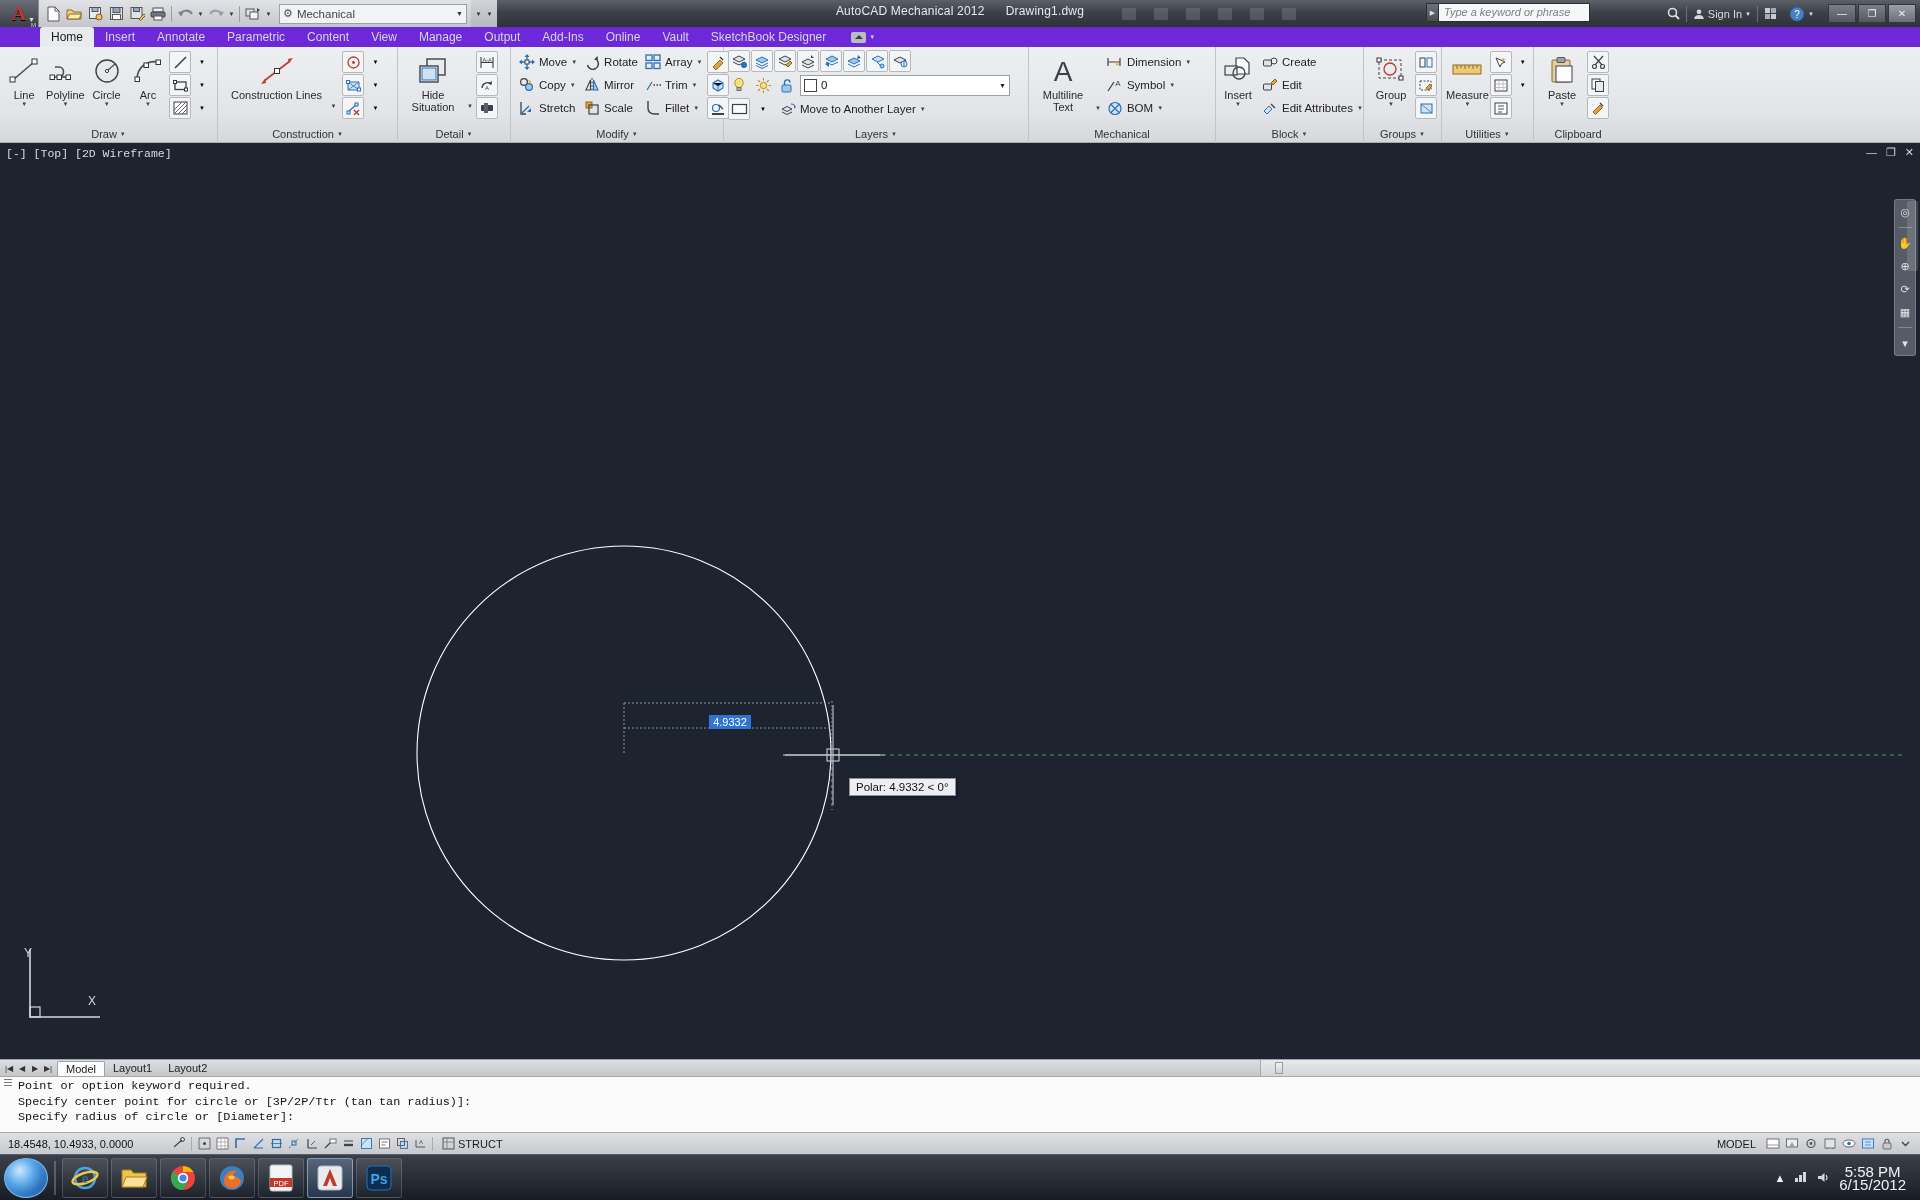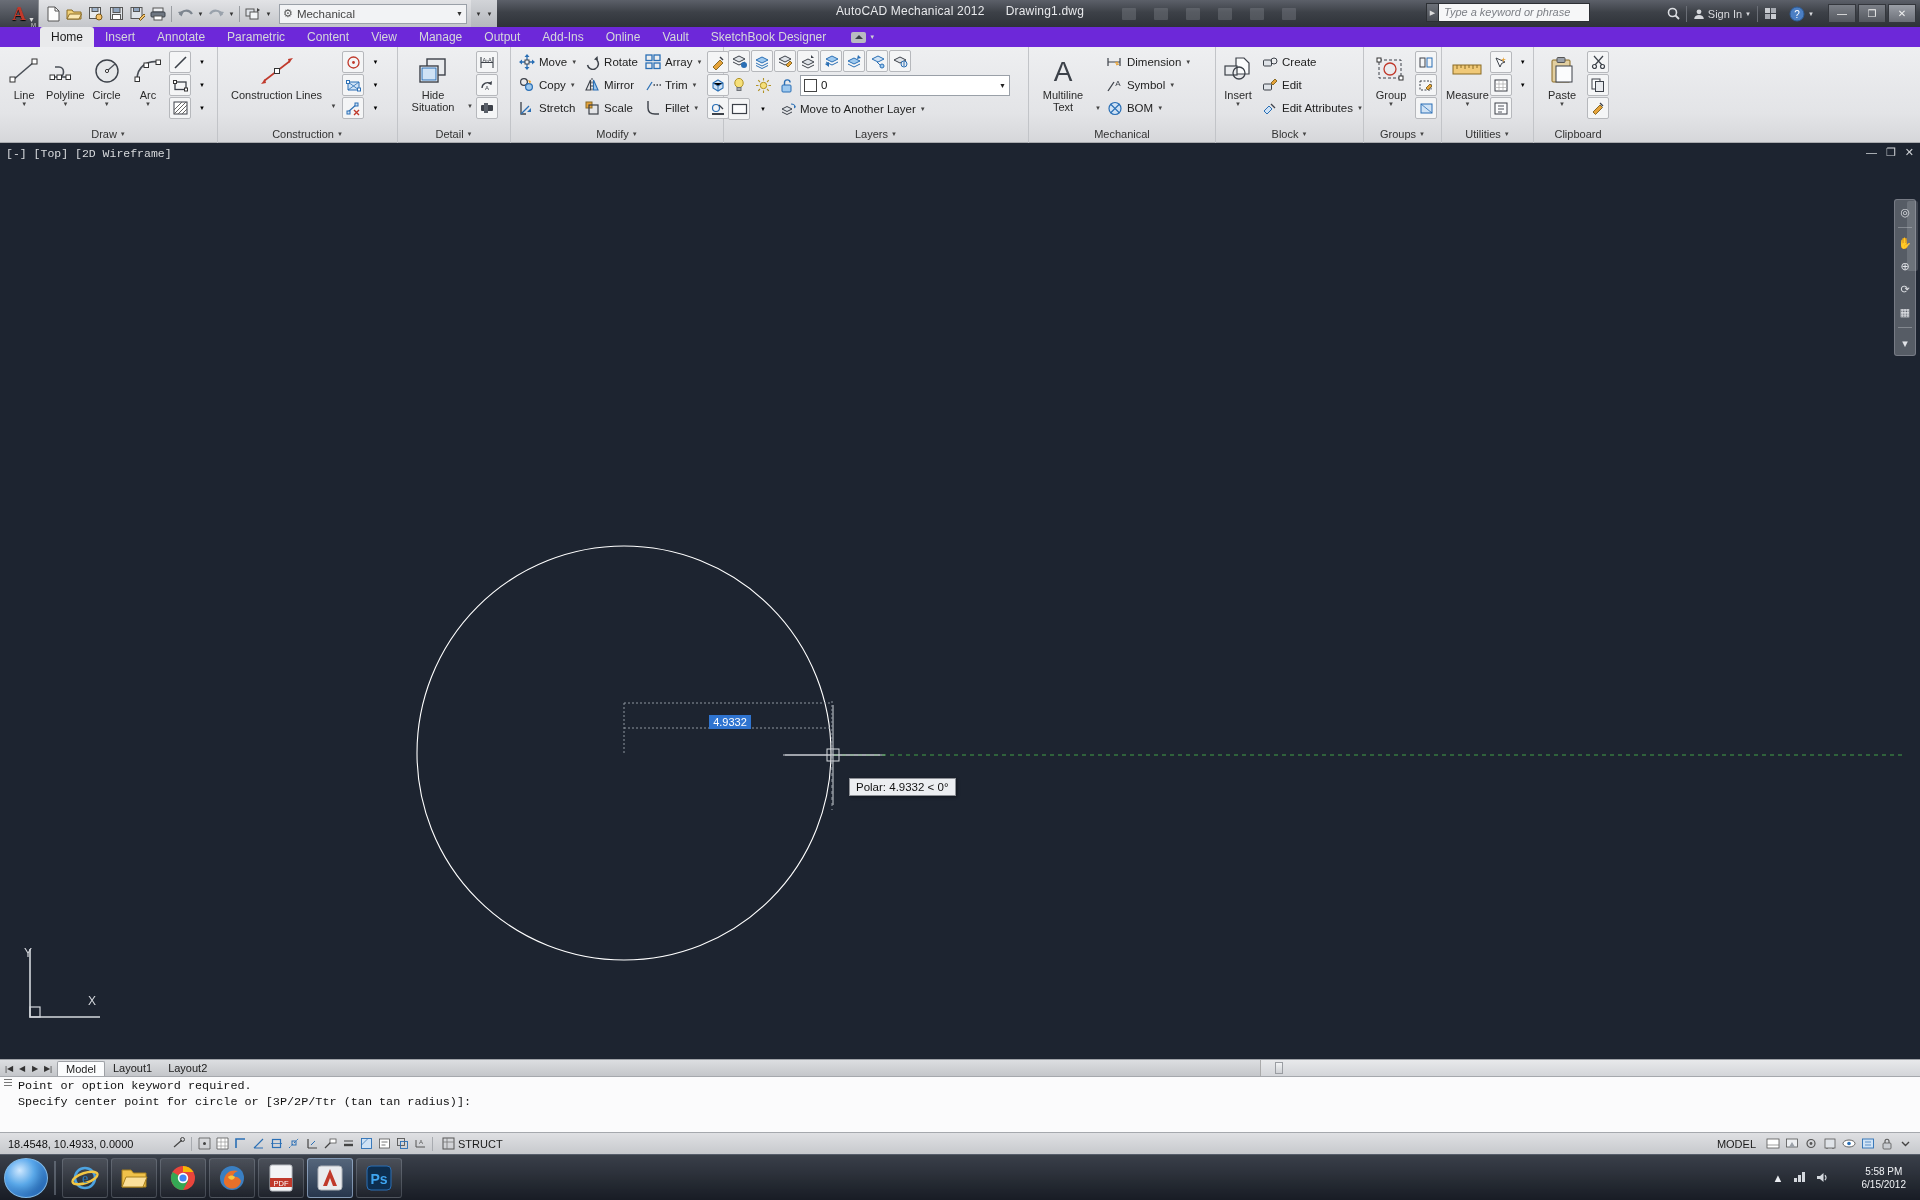--- a/index.html
+++ b/index.html
@@ -165,21 +165,21 @@
     background:radial-gradient(circle at 35% 30%,#cfe8ff 0%,#5aa8e8 38%,#1f5fa8 75%,#0d3c72 100%);
     border:1px solid #7fb9e8;box-shadow:0 0 7px rgba(90,170,255,.55) inset;}
   .tbsep{width:2px;height:34px;background:rgba(170,180,195,.35);margin:0 3px;}
   .tbicon{width:46px;height:40px;display:flex;align-items:center;justify-content:center;
     border:1px solid rgba(190,200,215,.22);border-radius:3px;
     background:linear-gradient(to bottom,rgba(255,255,255,.10),rgba(255,255,255,.02));}
   .tbicon.active{background:linear-gradient(to bottom,rgba(150,190,235,.32),rgba(70,110,165,.30));
     border-color:rgba(190,215,245,.55);}
   .tb-tray{margin-left:auto;display:flex;align-items:center;gap:8px;padding-right:6px;
     color:#eceff3;font-size:11px;}
-  .clock{text-align:center;line-height:13px;font-size:10px;color:#f0f2f5;padding-right:8px;margin-left:24px;}
+  .clock{text-align:center;line-height:13px;font-size:15px;color:#f0f2f5;padding-right:8px;}
 
   svg{display:block;}
 </style>
 </head>
 <body>
 
 <div class="titlebar">
 
   <div class="appbtn">
     <span class="a">A</span>
@@ -1086,20 +1086,21 @@
 </div>
 
 <div class="cmdline">
   <div class="cmd-gutter">
     <div class="gl"></div>
       <div class="gl"></div>
       <div class="gl"></div>
   </div>
   <div>Point or option keyword required.</div>
   <div>Specify center point for circle or [3P/2P/Ttr (tan tan radius)]:</div>
+  <div>Specify radius of circle or [Diameter]:</div>
 </div>
 
 <div class="statusbar">
   <div class="coords">18.4548, 10.4933, 0.0000</div>
   <div class="sb-icons">
     <div class="sbi">
       <svg width="13" height="13" viewBox="0 0 13 13">
           <path d="M2 10L10 3" stroke="#444" stroke-width="1.2"></path>
           <circle cx="10.5" cy="2.5" r="2" fill="none" stroke="#444"></circle>
         </svg>

